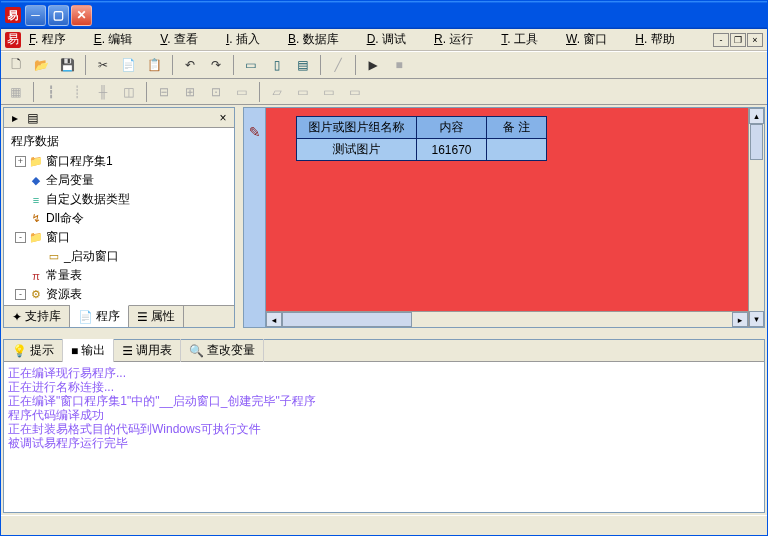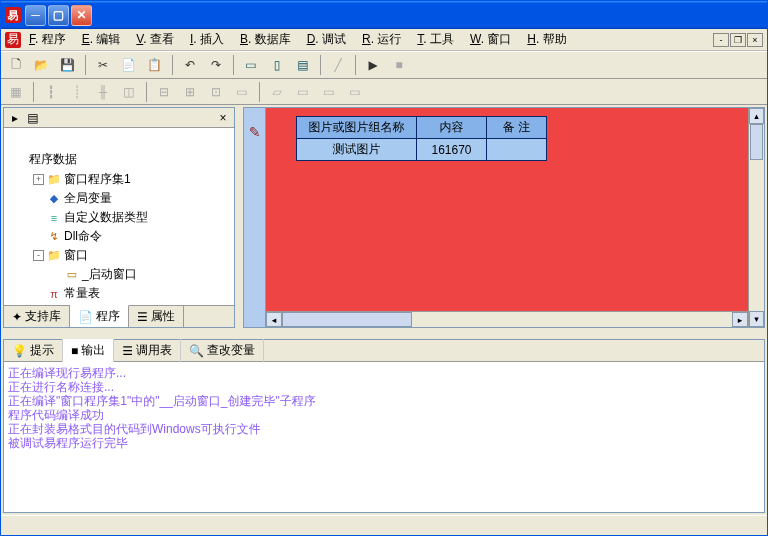--- a/index.html
+++ b/index.html
@@ -20,21 +20,21 @@
 .toolbar{height:28px;background:#ece9d8;border-top:1px solid #fff;border-bottom:1px solid #999;display:flex;align-items:center;padding:0 4px;gap:4px}
 .tbtn{width:22px;height:22px;display:flex;align-items:center;justify-content:center;color:#333}
 .tbtn.dis{color:#aaa}
 .tsep{width:1px;height:20px;background:#999;margin:0 2px}
 .toolbar2{height:26px;background:#ece9d8;border-bottom:1px solid #999;display:flex;align-items:center;padding:0 4px;gap:4px}
 .main{flex:1;display:flex;flex-direction:column}
 .upper{height:228px;display:flex;border-bottom:3px solid #ece9d8}
 .leftpane{width:232px;background:#fff;border:1px solid #7f9db9;display:flex;flex-direction:column;margin:2px}
 .lp-header{height:20px;background:#ece9d8;border-bottom:1px solid #999;display:flex;align-items:center;padding:0 4px;gap:4px}
 .lp-header .hi{width:14px;height:14px;display:flex;align-items:center;justify-content:center}
-.tree{flex:1;overflow:auto;padding:21px;background:#fff}
+.tree{flex:1;overflow:auto;padding:3px;background:#fff}
 .tree-title{padding:2px 4px;font-weight:normal}
 .tnode{padding:1px 0;display:flex;align-items:center;white-space:nowrap}
 .exp{width:11px;height:11px;border:1px solid #888;display:inline-flex;align-items:center;justify-content:center;font-size:9px;margin-right:3px;line-height:1;color:#555}
 .nicon{width:14px;height:12px;display:inline-flex;align-items:center;justify-content:center;margin-right:3px;font-size:11px}
 .lp-tabs{height:22px;background:#ece9d8;border-top:1px solid #999;display:flex}
 .lp-tab{padding:3px 8px;border-right:1px solid #999;display:flex;align-items:center;gap:3px}
 .lp-tab.active{background:#fff;border-top:1px solid #fff;margin-top:-1px}
 .vsplit{width:4px;background:#ece9d8;cursor:ew-resize}
 .rightpane{flex:1;display:flex;margin:2px;border:1px solid #7f9db9}
 .gutter{width:22px;background:#b2cdef;border-right:1px solid #7f9db9}
@@ -68,21 +68,21 @@
     <div class="icon">易</div>
     <div class="winbtns">
       <div class="winbtn min">─</div>
       <div class="winbtn max">▢</div>
       <div class="winbtn close">✕</div>
     </div>
   </div>
 
   <div class="menubar">
     <span class="icon" style="width:16px;height:16px;background:#d01616;color:#fff;display:flex;align-items:center;justify-content:center;border-radius:2px">易</span>
-    <div id="menus" style="display:flex;gap:4px">
+    <div id="menus" style="display:flex;gap:16px">
         <span class="menuitem"><u>F</u>. 程序</span>
         <span class="menuitem"><u>E</u>. 编辑</span>
         <span class="menuitem"><u>V</u>. 查看</span>
         <span class="menuitem"><u>I</u>. 插入</span>
         <span class="menuitem"><u>B</u>. 数据库</span>
         <span class="menuitem"><u>D</u>. 调试</span>
         <span class="menuitem"><u>R</u>. 运行</span>
         <span class="menuitem"><u>T</u>. 工具</span>
         <span class="menuitem"><u>W</u>. 窗口</span>
         <span class="menuitem"><u>H</u>. 帮助</span>

